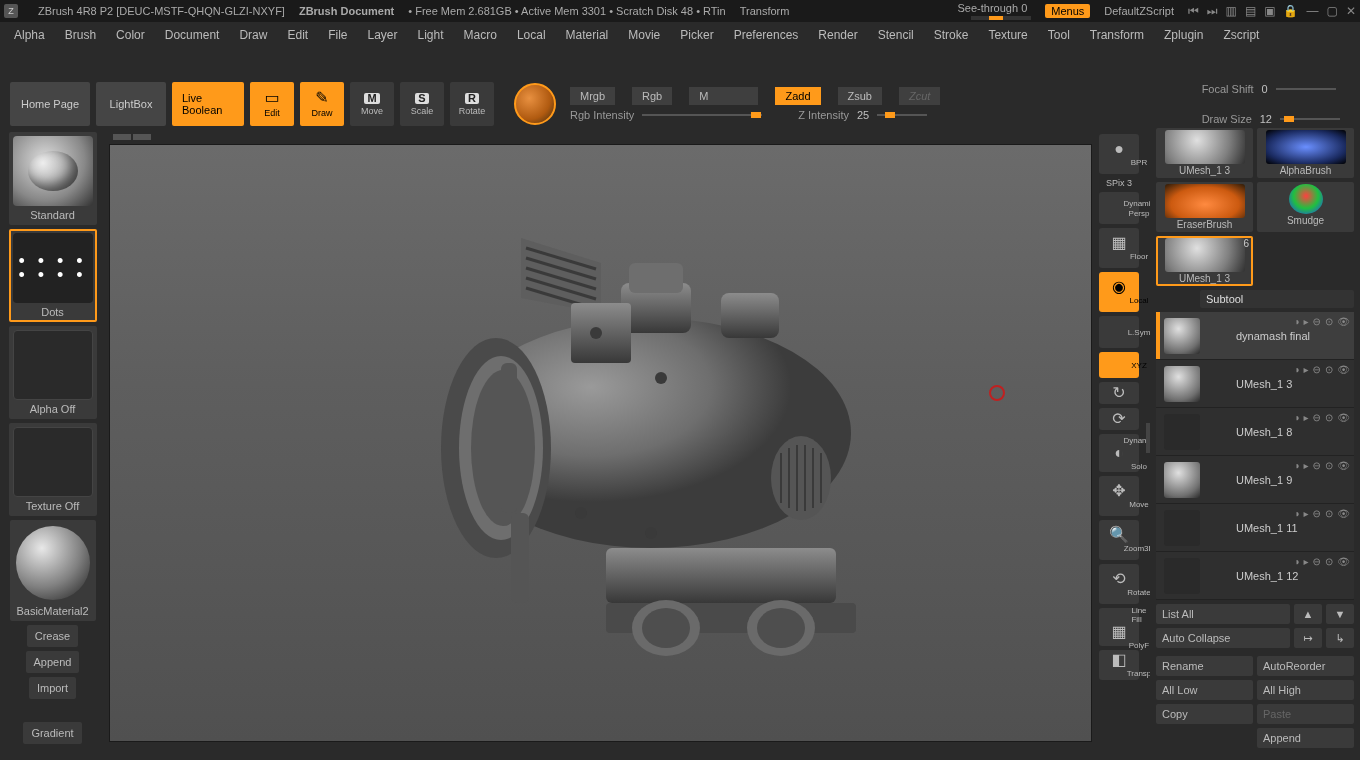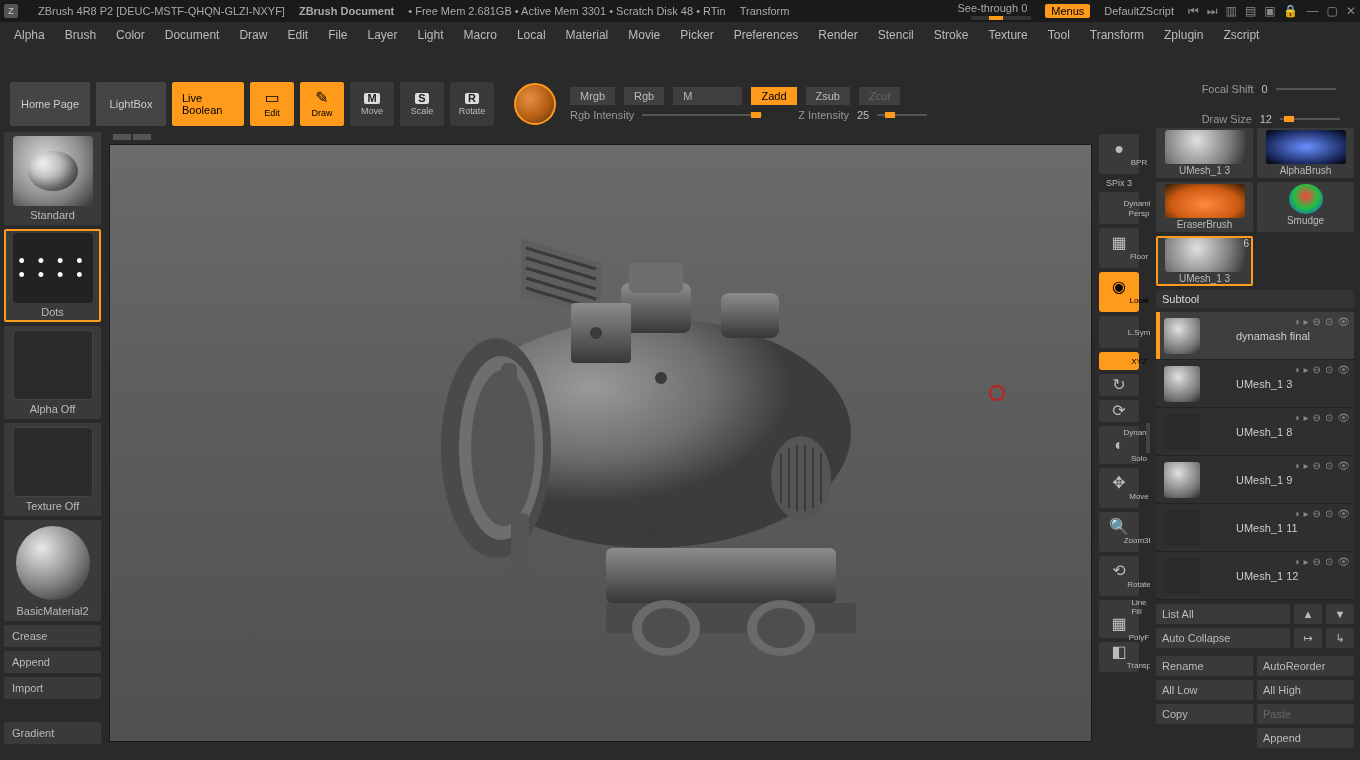--- a/index.html
+++ b/index.html
@@ -28,35 +28,35 @@
   .toolbar .tbtn { background: #454545; color: #ccc; padding: 0 10px; height: 44px; display: flex; align-items: center; justify-content: center; font-size: 11px; border-radius: 2px; cursor: pointer; }
   .toolbar .tbtn.big { width: 80px; }
   .toolbar .tbtn.med { width: 70px; }
   .toolbar .tbtn.active { background: #ff9a1a; color: #000; }
   .toolbar .ticon { background: #3a3a3a; width: 44px; height: 44px; display: flex; flex-direction: column; align-items: center; justify-content: center; font-size: 9px; color: #bbb; border-radius: 2px; cursor: pointer; }
   .toolbar .ticon.active { background: #ff9a1a; color: #000; }
   .toolbar .ticon .glyph { font-size: 16px; line-height: 1; }
   .toolbar .ticon .lbl { margin-top: 2px; }
   .toolbar .sphere { width: 42px; height: 42px; background: radial-gradient(circle at 35% 35%, #e89040, #b05a10 60%, #3a2a10); border-radius: 50%; border: 2px solid #ff9a1a; }
   .toolbar .modes { display: flex; flex-direction: column; gap: 4px; flex: 1; margin-left: 8px; min-width: 0; }
-  .toolbar .mode-row { display: flex; gap: 8px; align-items: center; }
+  .toolbar .mode-row { display: flex; gap: 16px; align-items: center; }
   .toolbar .mode-btn { background: #3f3f3f; color: #bbb; padding: 3px 10px; font-size: 11px; border-right: 1px solid #2a2a2a; cursor: pointer; white-space: nowrap; }
   .toolbar .mode-btn.active { background: #ff9a1a; color: #000; }
   .toolbar .mode-btn.dis { color: #666; font-style: italic; }
   .toolbar .slider-row { display: flex; gap: 8px; align-items: center; font-size: 11px; }
   .toolbar .slider-lbl { color: #999; white-space: nowrap; }
   .toolbar .slider-bar { width: 120px; height: 2px; background: #555; position: relative; }
   .toolbar .slider-bar .knob { position: absolute; width: 10px; height: 6px; background: #ff9a1a; top: -2px; transform: translateX(-50%); }
   .toolbar .right-sliders { display: flex; flex-direction: column; gap: 18px; padding-right: 10px; }
   
   
   .main-row { display: flex; height: 620px; }
   
   
-  .left-panel { width: 105px; padding: 4px; display: flex; flex-direction: column; gap: 4px; }
+  .left-panel { width: 105px; padding: 4px; display: flex; flex-direction: column; gap: 4px; align-items: center; }
   .palette-item { background: #3a3a3a; border-radius: 2px; display: flex; flex-direction: column; align-items: center; padding: 4px; cursor: pointer; }
   .palette-item .thumb { width: 80px; height: 70px; background: radial-gradient(circle at 40% 35%, #c8c8c8, #5a5a5a 75%, #222); border-radius: 4px; }
   .palette-item .thumb.brush { background: radial-gradient(circle at 40% 35%, #ddd, #888 60%, #333); position: relative; overflow: hidden; }
   .palette-item .thumb.brush::after { content: ''; position: absolute; inset: 15px; border-radius: 50%; background: radial-gradient(circle at 30% 30%, #eee, #777); box-shadow: inset -6px -6px 12px rgba(0,0,0,0.5); }
   .palette-item .thumb.dots { background: #222; position: relative; }
   .palette-item .thumb.dots::after { content: '• • • •\A • • • •'; white-space: pre; color: #fff; position: absolute; inset: 0; display: flex; align-items: center; justify-content: center; font-size: 18px; letter-spacing: 4px; line-height: 14px; }
   .palette-item .thumb.empty { background: #2a2a2a; border: 1px solid #444; }
   .palette-item .thumb.material { background: radial-gradient(circle at 35% 30%, #e8e8e8, #808080 55%, #1a1a1a); border-radius: 50%; width: 74px; height: 74px; margin: 2px; }
   .palette-item.selected { outline: 2px solid #ff9a1a; outline-offset: -2px; }
   .palette-item .cap { font-size: 11px; color: #bbb; margin-top: 3px; }
@@ -85,21 +85,21 @@
   .tool-thumb { background: #3a3a3a; border-radius: 2px; display: flex; flex-direction: column; align-items: center; padding: 2px; cursor: pointer; }
   .tool-thumb .t { width: 80px; height: 34px; background: radial-gradient(circle at 40% 30%, #e0e0e0, #808080 60%, #303030); border-radius: 3px; }
   .tool-thumb .t.alpha { background: radial-gradient(ellipse at 50% 50%, #6a8fff, #1a2a60 70%, #000); }
   .tool-thumb .t.smudge { background: radial-gradient(circle at 50% 40%, #ff4040, #20c040 50%, #2040ff); border-radius: 50%; width: 34px; height: 30px; }
   .tool-thumb .t.eraser { background: radial-gradient(ellipse at 50% 60%, #ff8a40, #cc5a10 60%, #2a1a08); }
   .tool-thumb .cap { font-size: 10px; color: #bbb; margin-top: 1px; }
   .tool-thumb.selected { outline: 2px solid #ff9a1a; outline-offset: -2px; }
   .tool-thumb.wide { grid-column: 1; position: relative; }
   .tool-thumb .badge { position: absolute; right: 4px; top: 2px; color: #ccc; font-size: 10px; }
   
-  .panel-header { background: #333; padding: 3px 6px; font-size: 11px; color: #ddd; border-radius: 2px; }
+  .panel-header { background: #333; padding: 3px 6px; font-size: 11px; color: #ddd; border-radius: 2px; margin-left: 44px; }
   
   .subtool-list { background: #2f2f2f; border-radius: 2px; display: flex; flex-direction: column; }
   .subtool-row { display: flex; align-items: center; height: 48px; border-bottom: 1px solid #222; position: relative; cursor: pointer; }
   .subtool-row.sel { background: #3e3e3e; }
   .subtool-row .bar { width: 4px; height: 100%; background: #ff9a1a; }
   .subtool-row .bar.off { background: transparent; }
   .subtool-row .th { width: 36px; height: 36px; background: radial-gradient(circle at 40% 30%, #e0e0e0, #707070 70%, #2a2a2a); border-radius: 3px; margin: 0 4px; }
   .subtool-row .th.dark { background: #2a2a2a; }
   .subtool-row .lbls { flex: 1; display: flex; flex-direction: column; justify-content: center; font-size: 11px; color: #ccc; padding-left: 32px; }
   .subtool-row .icons { position: absolute; right: 4px; top: 4px; display: flex; gap: 4px; color: #888; font-size: 10px; }
@@ -345,21 +345,21 @@
         <span class="g">▦</span>
         <span class="t">Floor</span>
       </div>
     <div class="side-tool active">
         <span class="g">◉</span>
         <span class="t">Local</span>
       </div>
     <div class="side-tool" style="height:32px">
         <span class="t">L.Sym</span>
       </div>
-    <div class="side-tool active" style="height:18px">
+    <div class="side-tool active" style="height:26px">
         <span class="t">XYZ</span>
       </div>
     <div class="side-tool" style="height:22px">
         <span class="g">↻</span>
       </div>
     <div class="side-tool" style="height:22px">
         <span class="g">⟳</span>
       </div>
     <div class="side-tool" style="height:38px">
         <span class="t">Dynamic</span>

